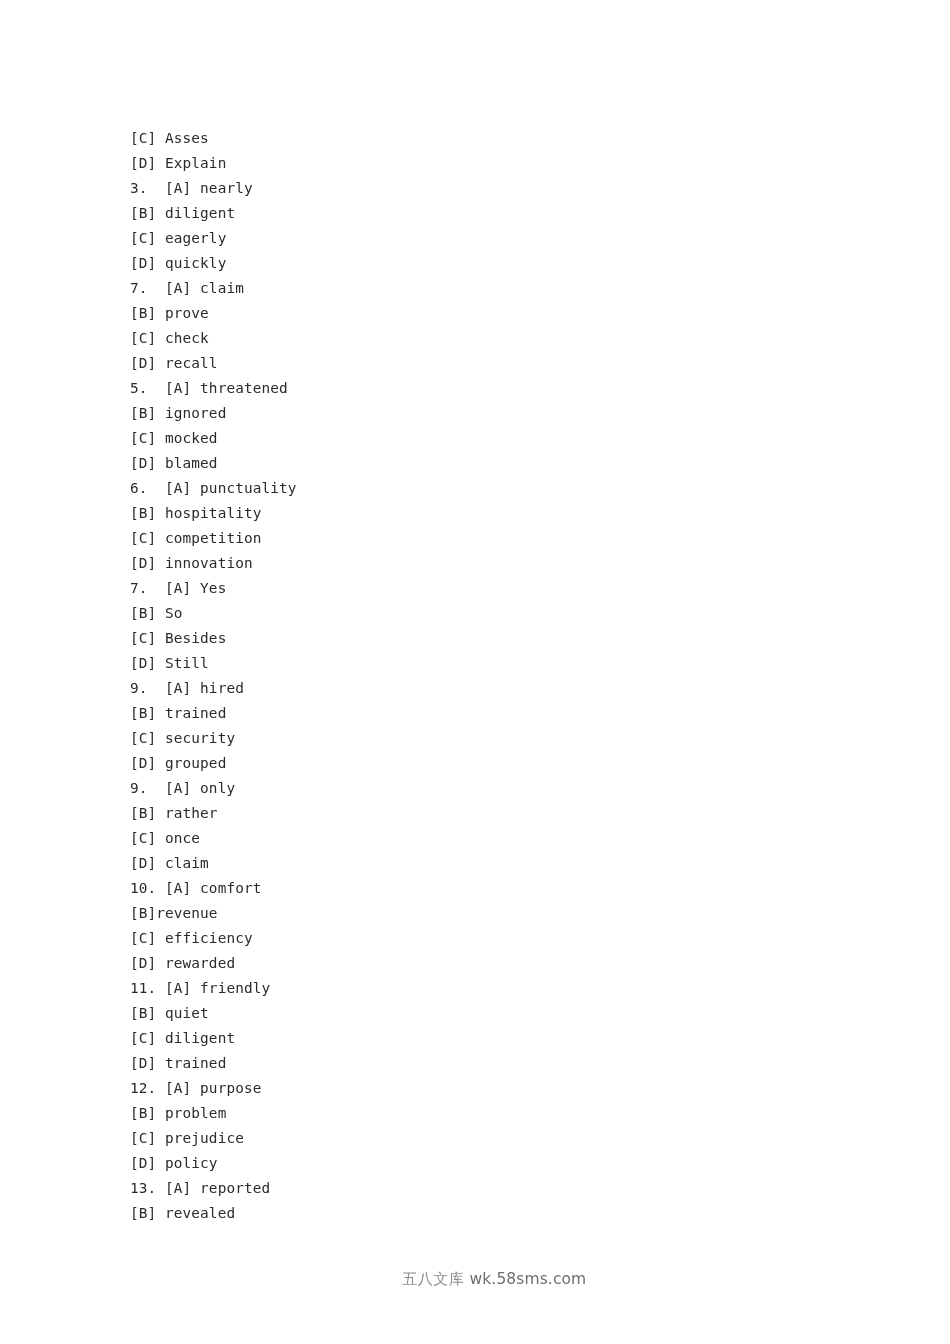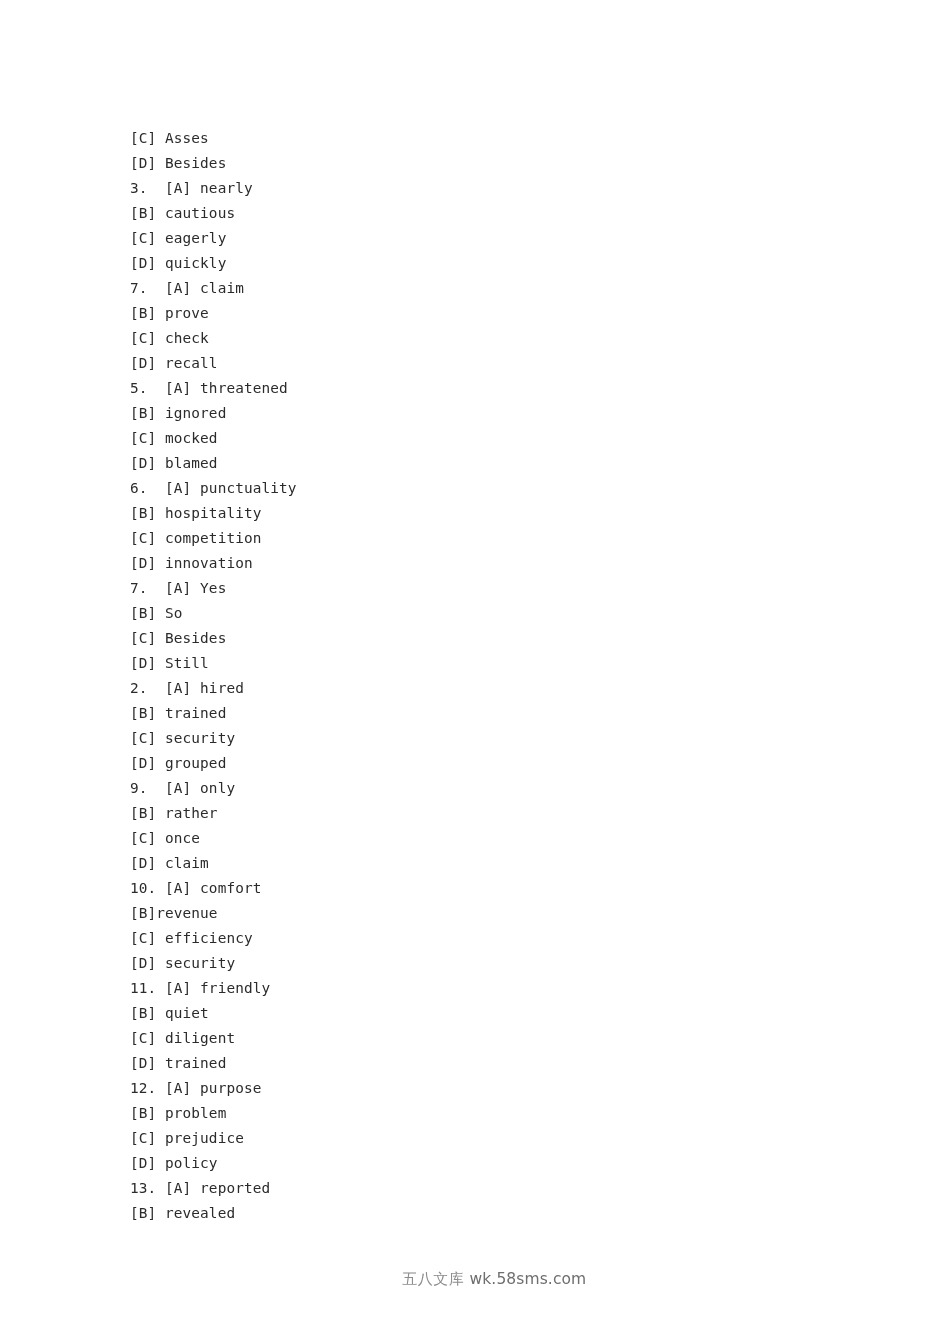--- a/index.html
+++ b/index.html
@@ -71,53 +71,53 @@
     letter-spacing: 0.1px;
   }
 </style>
 </head>
 <body>
 
 <div class="page">
 
   <div class="option-list">
       <div class="option-line">[C] Asses</div>
-      <div class="option-line">[D] Besides</div>
+      <div class="option-line">[D] Explain</div>
       <div class="option-line">3.  [A] nearly</div>
-      <div class="option-line">[B] cautious</div>
+      <div class="option-line">[B] diligent</div>
       <div class="option-line">[C] eagerly</div>
       <div class="option-line">[D] quickly</div>
       <div class="option-line">7.  [A] claim</div>
       <div class="option-line">[B] prove</div>
       <div class="option-line">[C] check</div>
       <div class="option-line">[D] recall</div>
       <div class="option-line">5.  [A] threatened</div>
       <div class="option-line">[B] ignored</div>
       <div class="option-line">[C] mocked</div>
       <div class="option-line">[D] blamed</div>
       <div class="option-line">6.  [A] punctuality</div>
       <div class="option-line">[B] hospitality</div>
       <div class="option-line">[C] competition</div>
       <div class="option-line">[D] innovation</div>
       <div class="option-line">7.  [A] Yes</div>
       <div class="option-line">[B] So</div>
       <div class="option-line">[C] Besides</div>
       <div class="option-line">[D] Still</div>
-      <div class="option-line">2.  [A] hired</div>
+      <div class="option-line">9.  [A] hired</div>
       <div class="option-line">[B] trained</div>
       <div class="option-line">[C] security</div>
       <div class="option-line">[D] grouped</div>
       <div class="option-line">9.  [A] only</div>
       <div class="option-line">[B] rather</div>
       <div class="option-line">[C] once</div>
       <div class="option-line">[D] claim</div>
       <div class="option-line">10. [A] comfort</div>
       <div class="option-line">[B]revenue</div>
       <div class="option-line">[C] efficiency</div>
-      <div class="option-line">[D] security</div>
+      <div class="option-line">[D] rewarded</div>
       <div class="option-line">11. [A] friendly</div>
       <div class="option-line">[B] quiet</div>
       <div class="option-line">[C] diligent</div>
       <div class="option-line">[D] trained</div>
       <div class="option-line">12. [A] purpose</div>
       <div class="option-line">[B] problem</div>
       <div class="option-line">[C] prejudice</div>
       <div class="option-line">[D] policy</div>
       <div class="option-line">13. [A] reported</div>
       <div class="option-line">[B] revealed</div>

